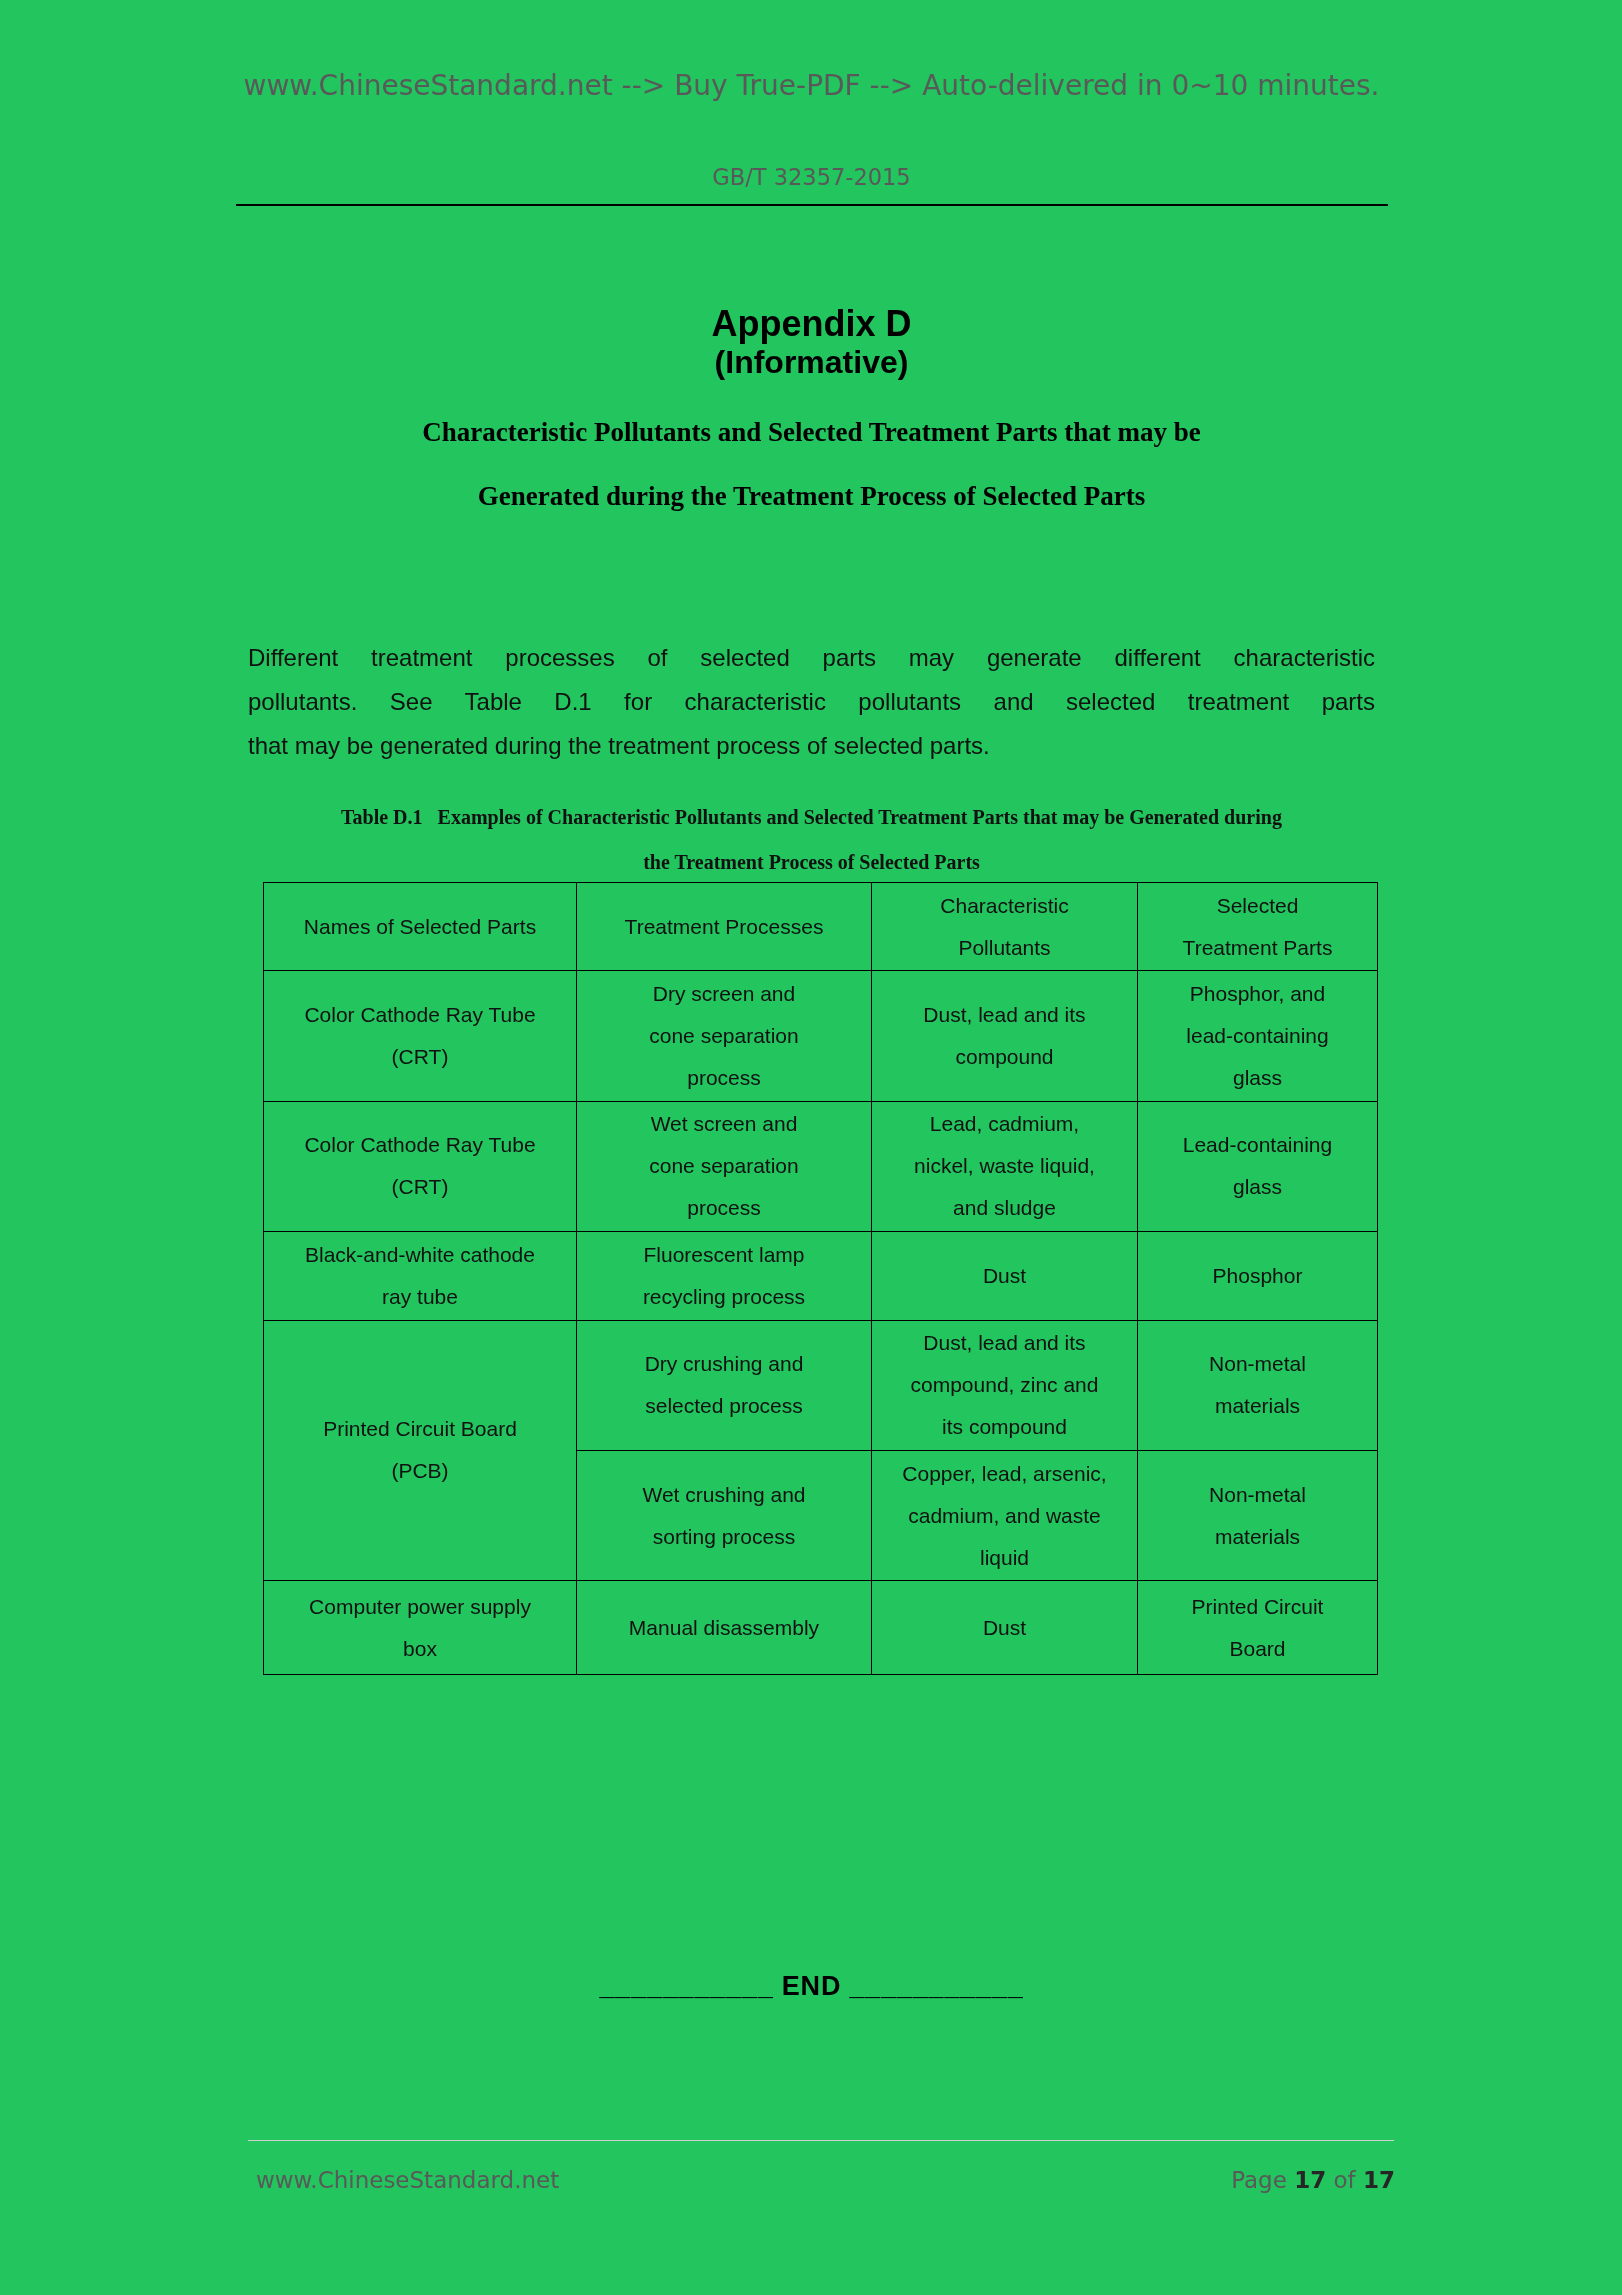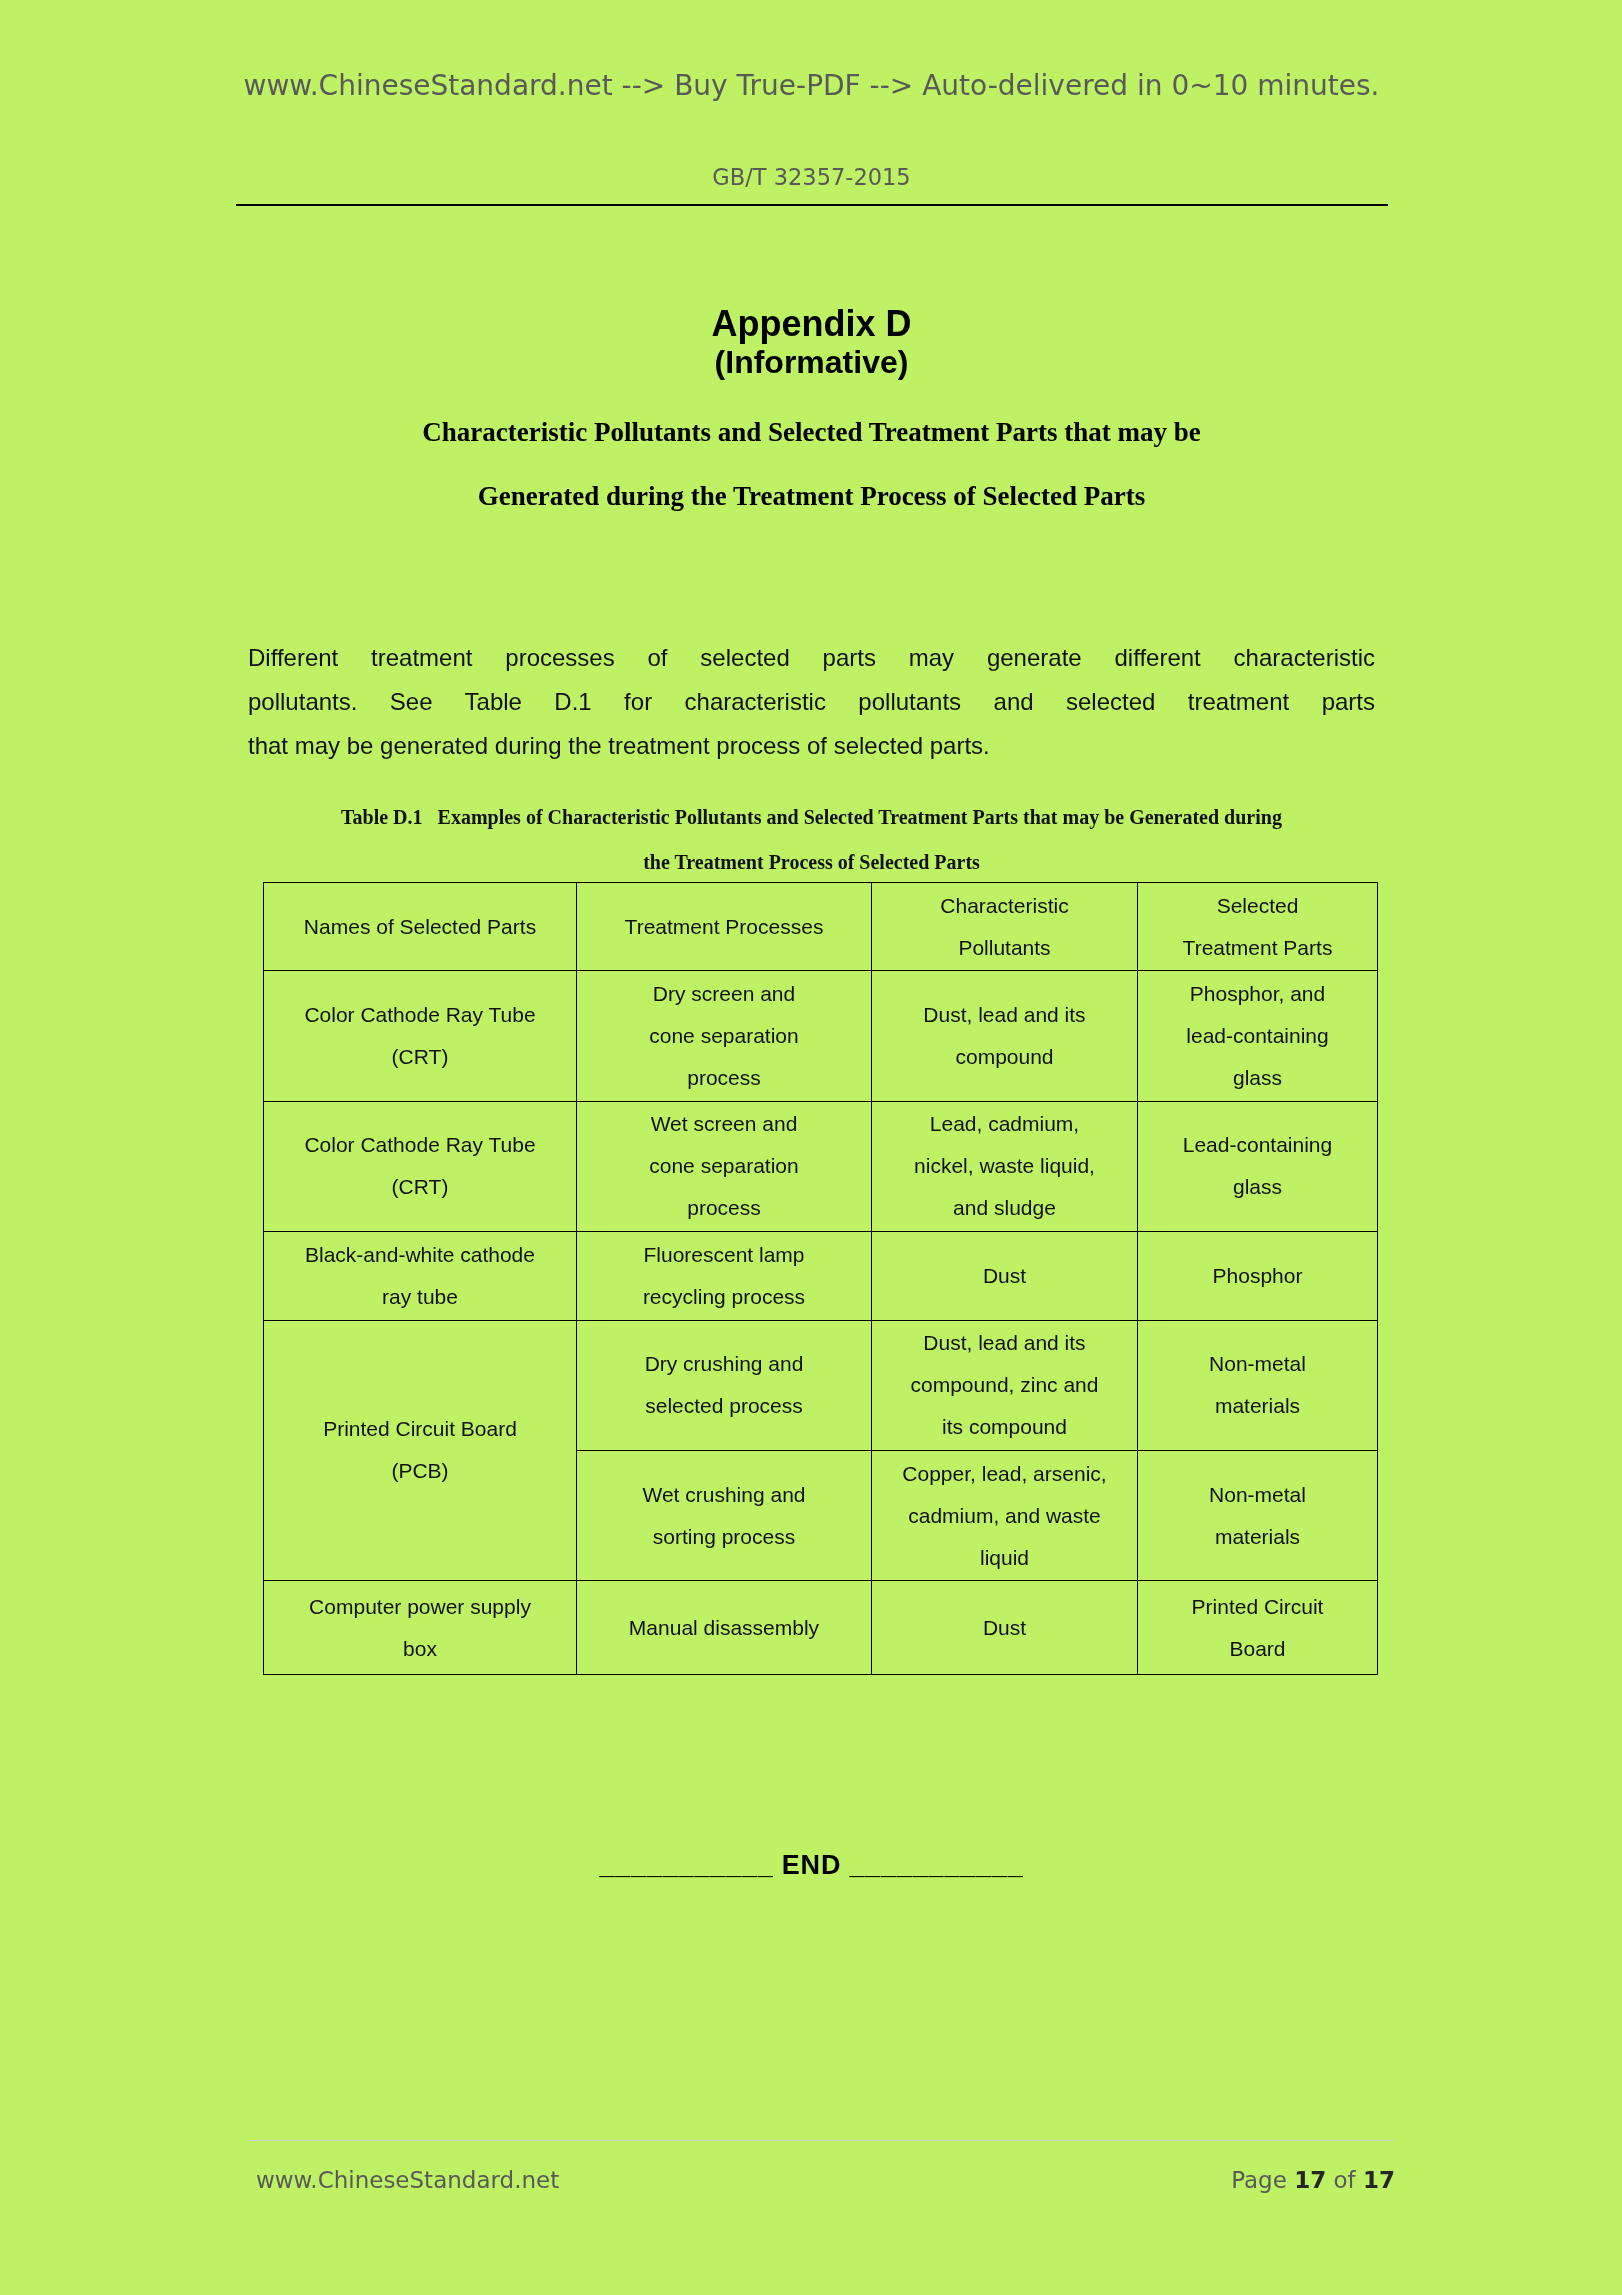--- a/index.html
+++ b/index.html
@@ -1,21 +1,21 @@
 <!DOCTYPE html>
 <html style="font-size:13.3px"><head>
 <meta charset="utf-8">
 <style>
   * { margin: 0; padding: 0; box-sizing: border-box; }
   html, body { background: #ffffff; }
   .page {
     position: relative;
     width: 1623px;
     height: 2295px;
-    background: #bef264;
+    background: #22c55e;
     overflow: hidden;
     font-family: "Liberation Sans", sans-serif;
     color: #000000;
   }
   .abs { position: absolute; }
   .center { width: 100%; text-align: center; }
   .prewrap { white-space: pre-line; font-family: Liberation Serif, serif; }
 
   .promo {
     top: 67px; left: 0;
@@ -68,21 +68,21 @@
   table.dtable th, table.dtable td {
     border: 1.7px solid #000000;
     font-size: 21px; line-height: 42px;
     font-weight: normal;
     text-align: center; vertical-align: middle;
     white-space: pre-line;
     padding: 1.7px 8.3px;
     color: #111111;
   }
   .endline {
-    top: 1847px; left: 0;
+    top: 1968px; left: 0;
     font-size: 27px; line-height: 37px; font-weight: bold;
     letter-spacing: 0.8px;
   }
   .rule2 {
     top: 2140px; left: 248px; width: 1146px;
     border-top: 1.7px solid #cfcfcf;
   }
   .footer-site {
     top: 2165px; left: 256px;
     font-family: "DejaVu Sans", sans-serif;

